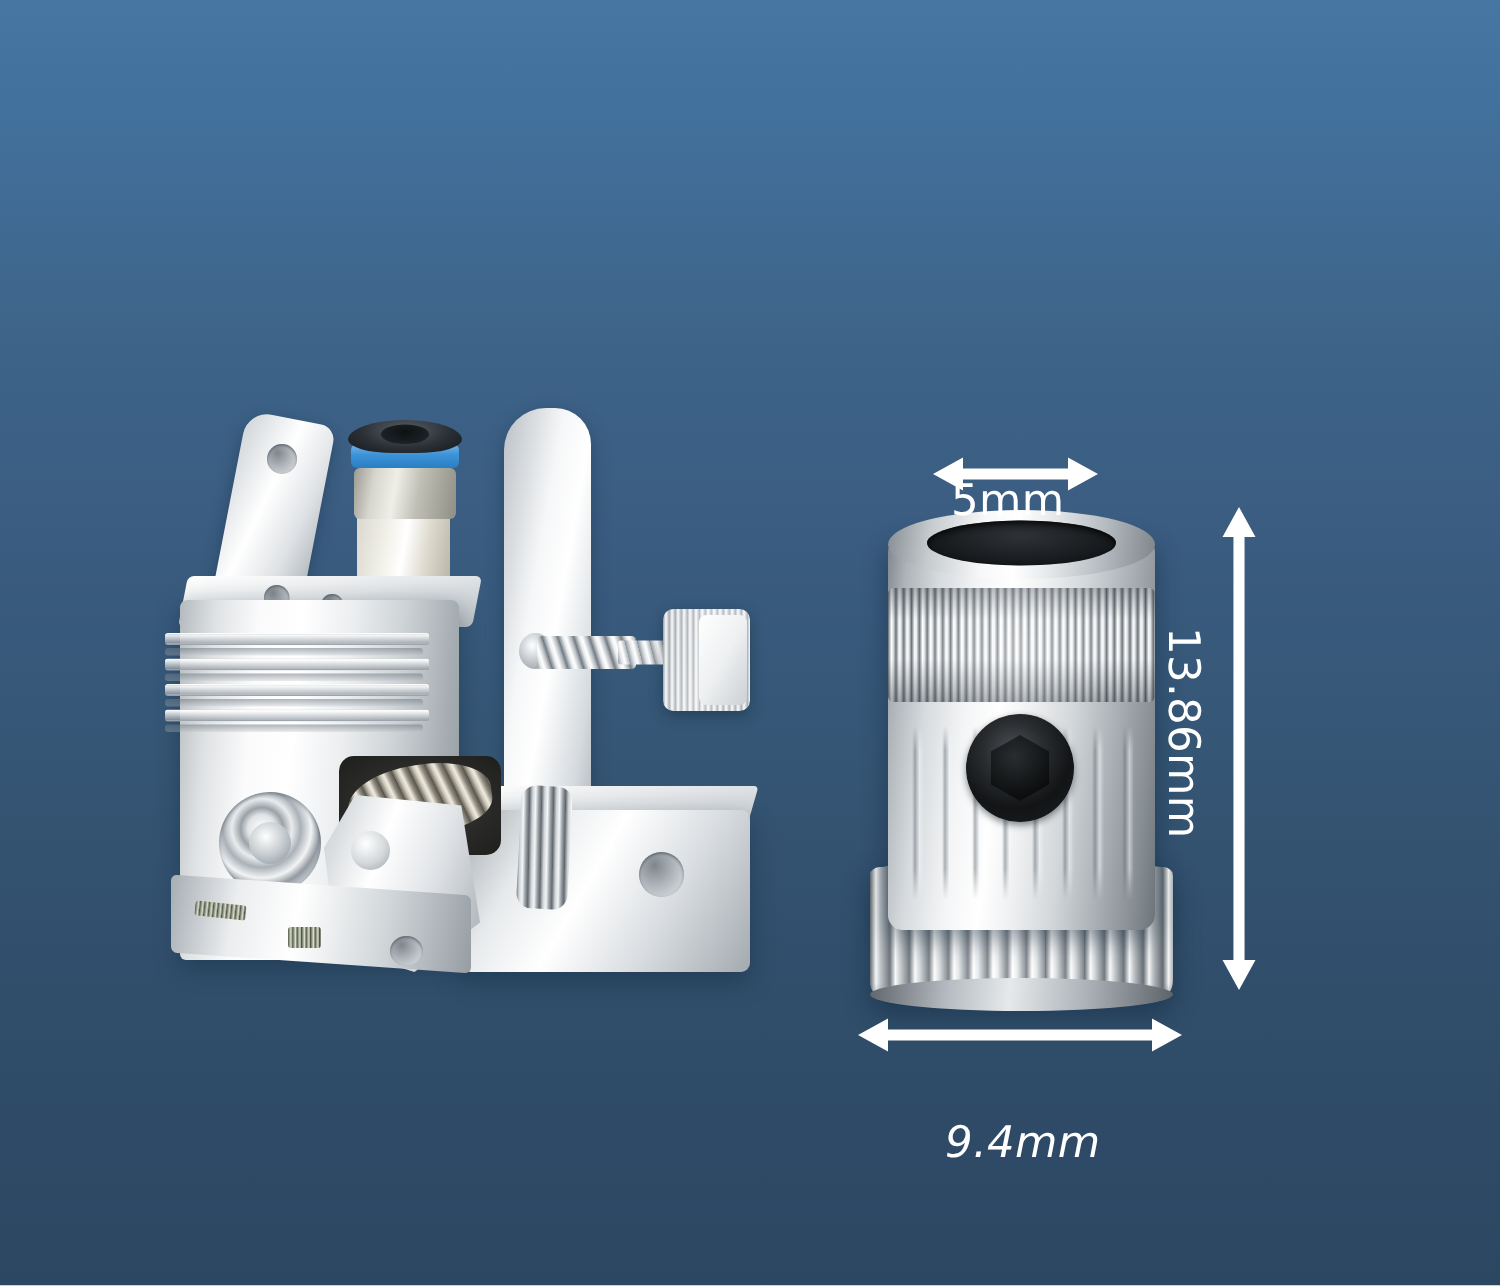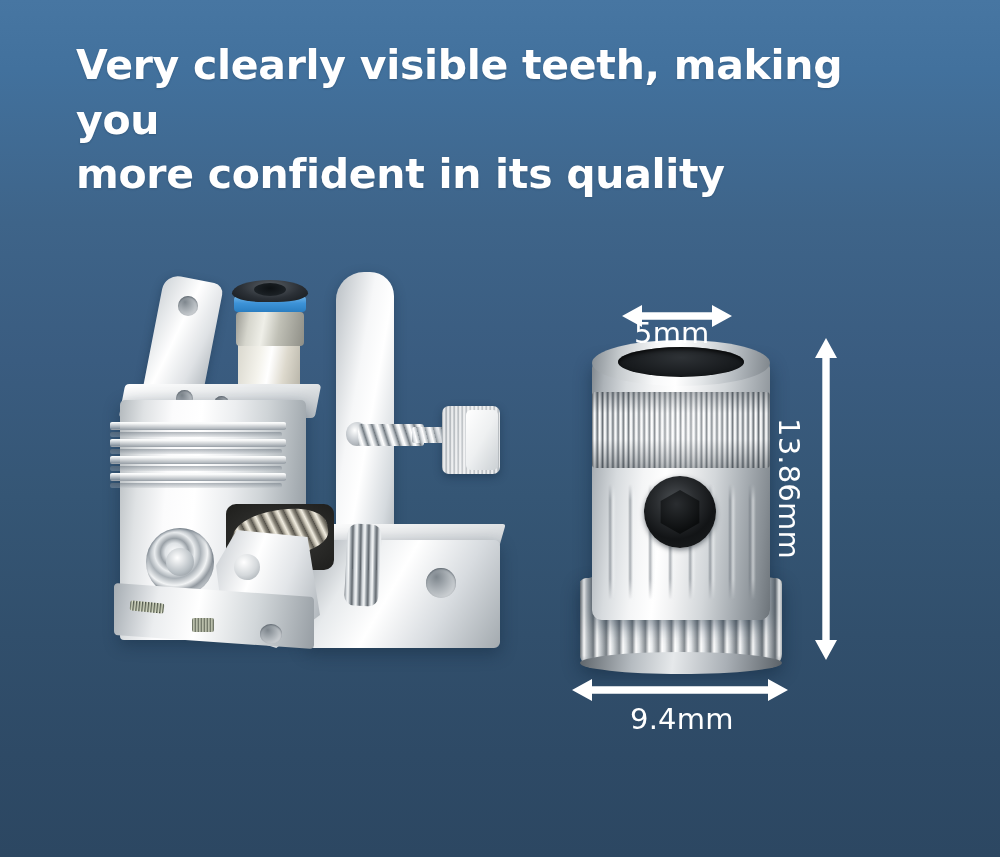--- a/index.html
+++ b/index.html
@@ -464,35 +464,33 @@
   
   .dim-label {
     position: absolute;
     color: #ffffff;
     font-size: 29px;
     font-weight: normal;
     letter-spacing: 0.2px;
     white-space: nowrap;
   }
   #label-top    { left: 634px; top: 268px; margin-top: 48px; }
-  #label-bottom { left: 630px; top: 702px; }
+  #label-bottom { left: 630px; top: 744px; font-style: italic; }
   #label-right  {
     left: 806px; top: 418px;
     transform: rotate(90deg);
     transform-origin: left top;
   }
   .dim-arrow { position: absolute; }
 </style>
 </head>
 <body>
 
 <div id="banner">
 
-  <div id="headline">Very clearly visible teeth, making you
-more confident in its quality</div>
 
   <div id="extruder">
 
     <div class="ex-lever"></div>
     <div class="ex-ear"></div>
 
     <div class="pc-thread"></div>
     <div class="pc-nut"></div>
     <div class="pc-hex"></div>
     <div class="pc-blue"></div>

